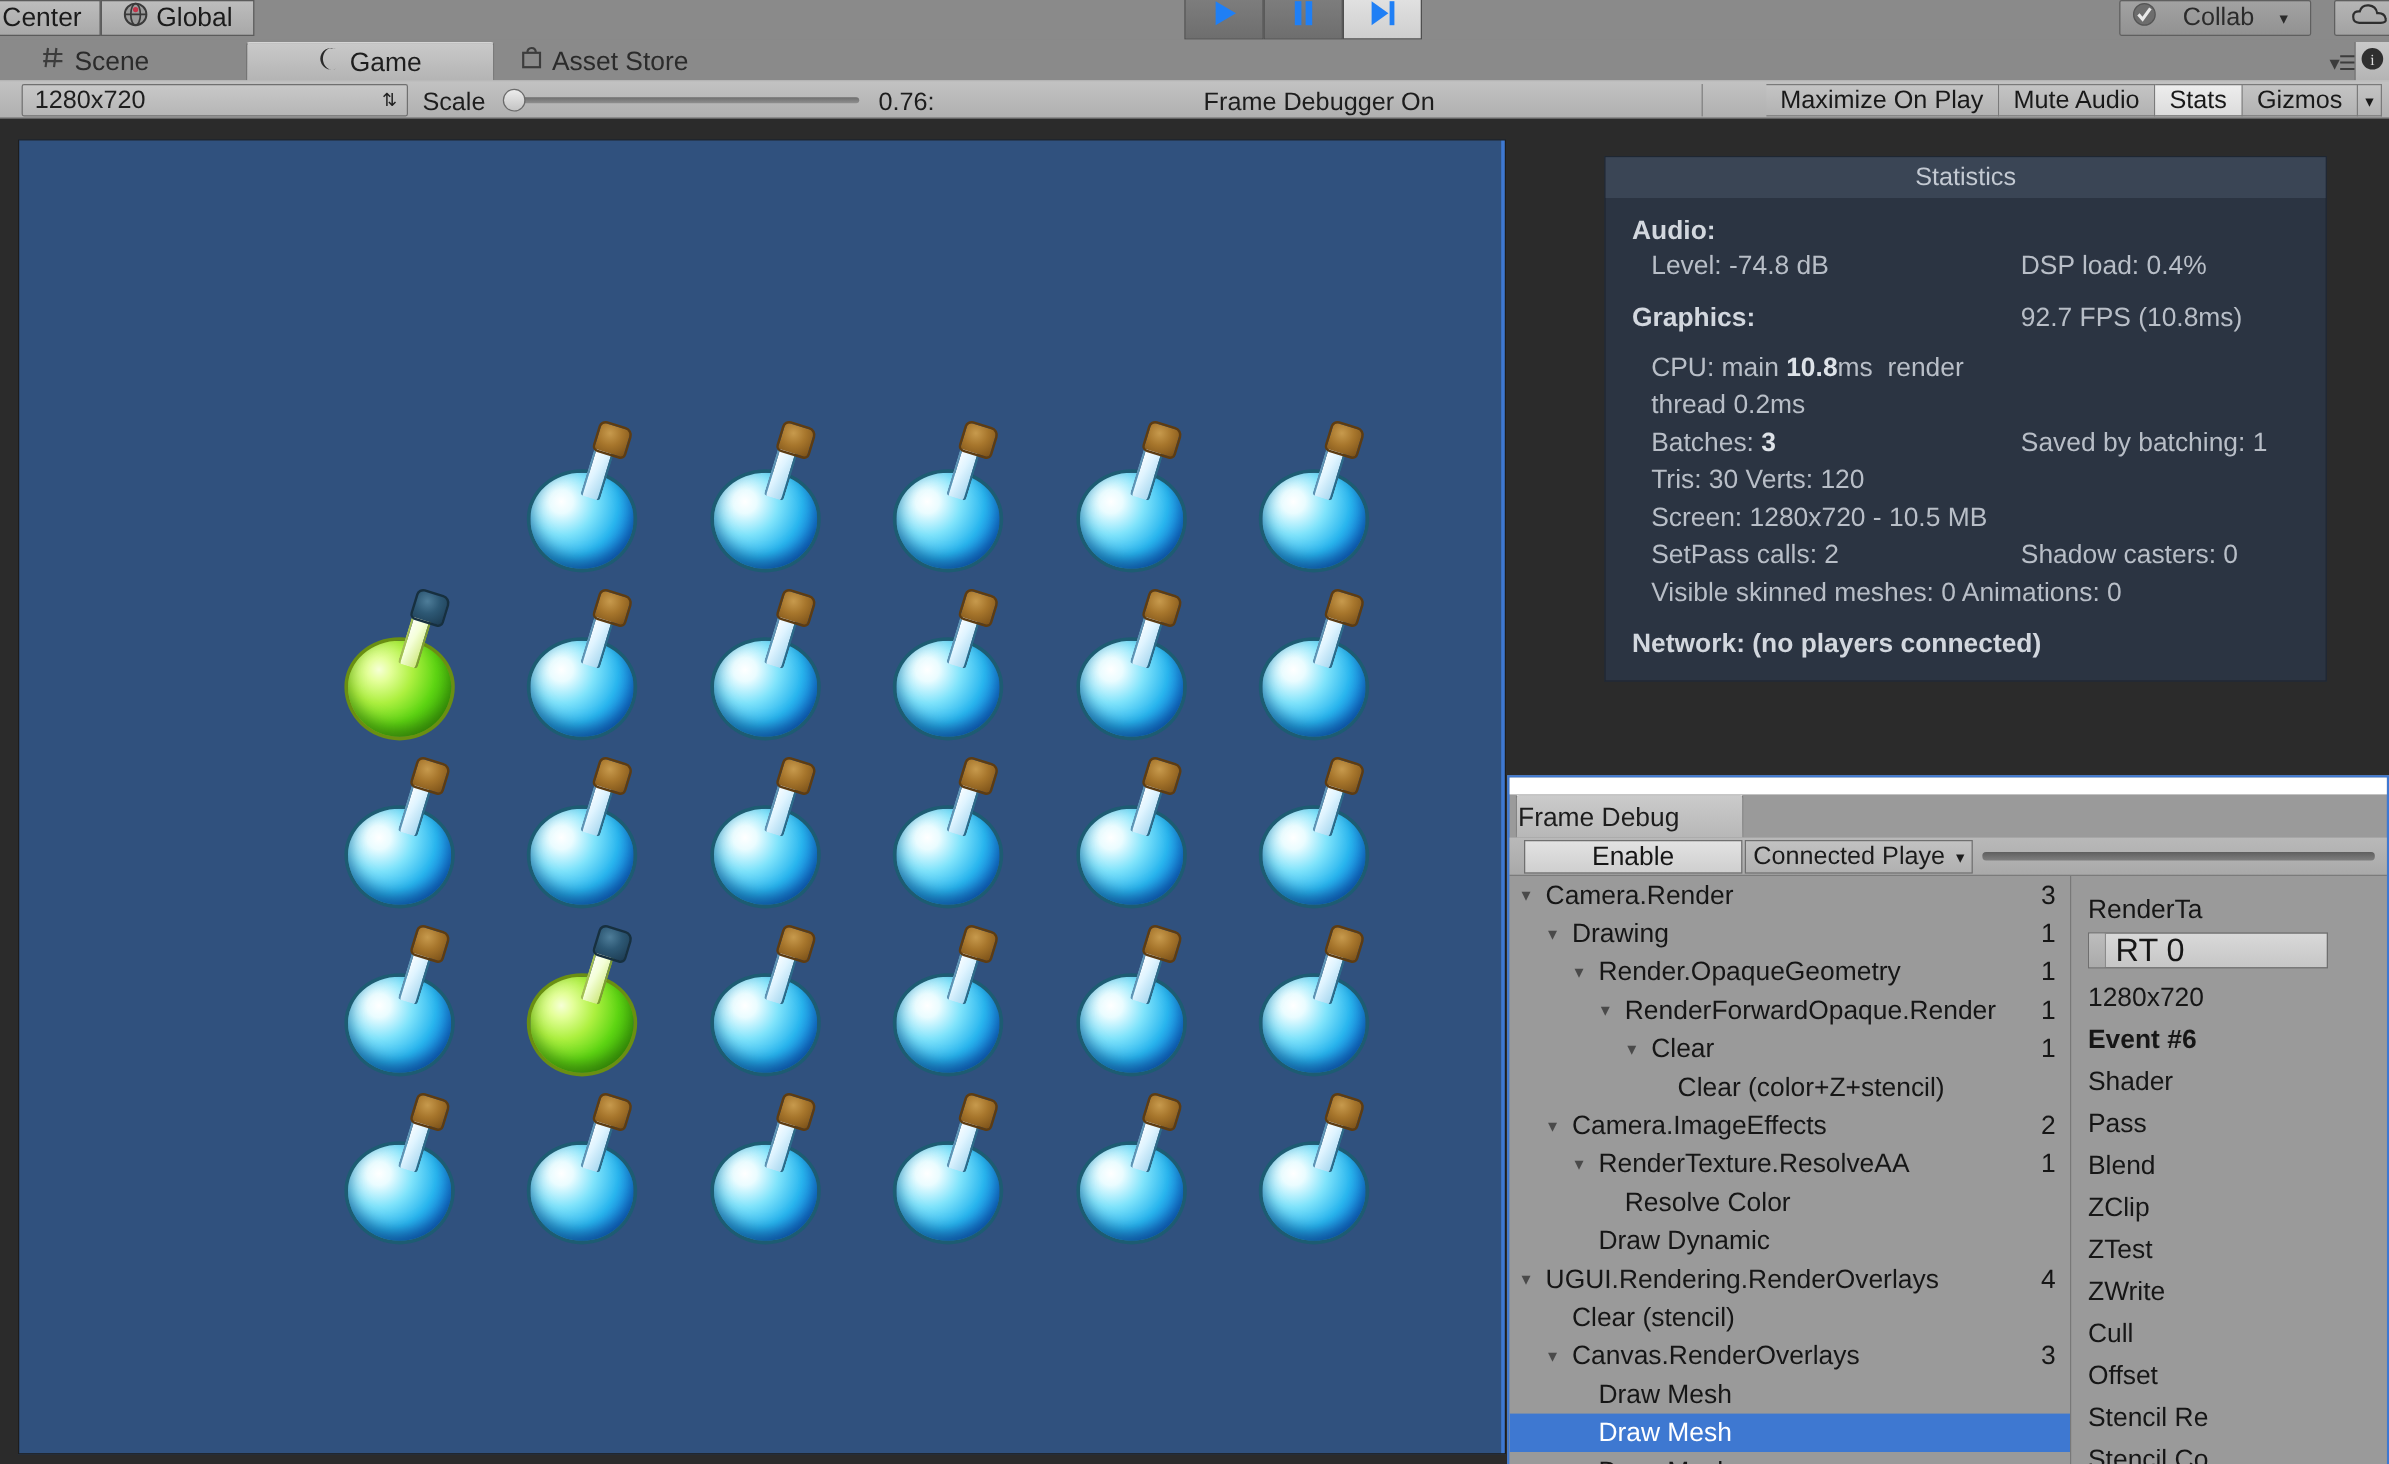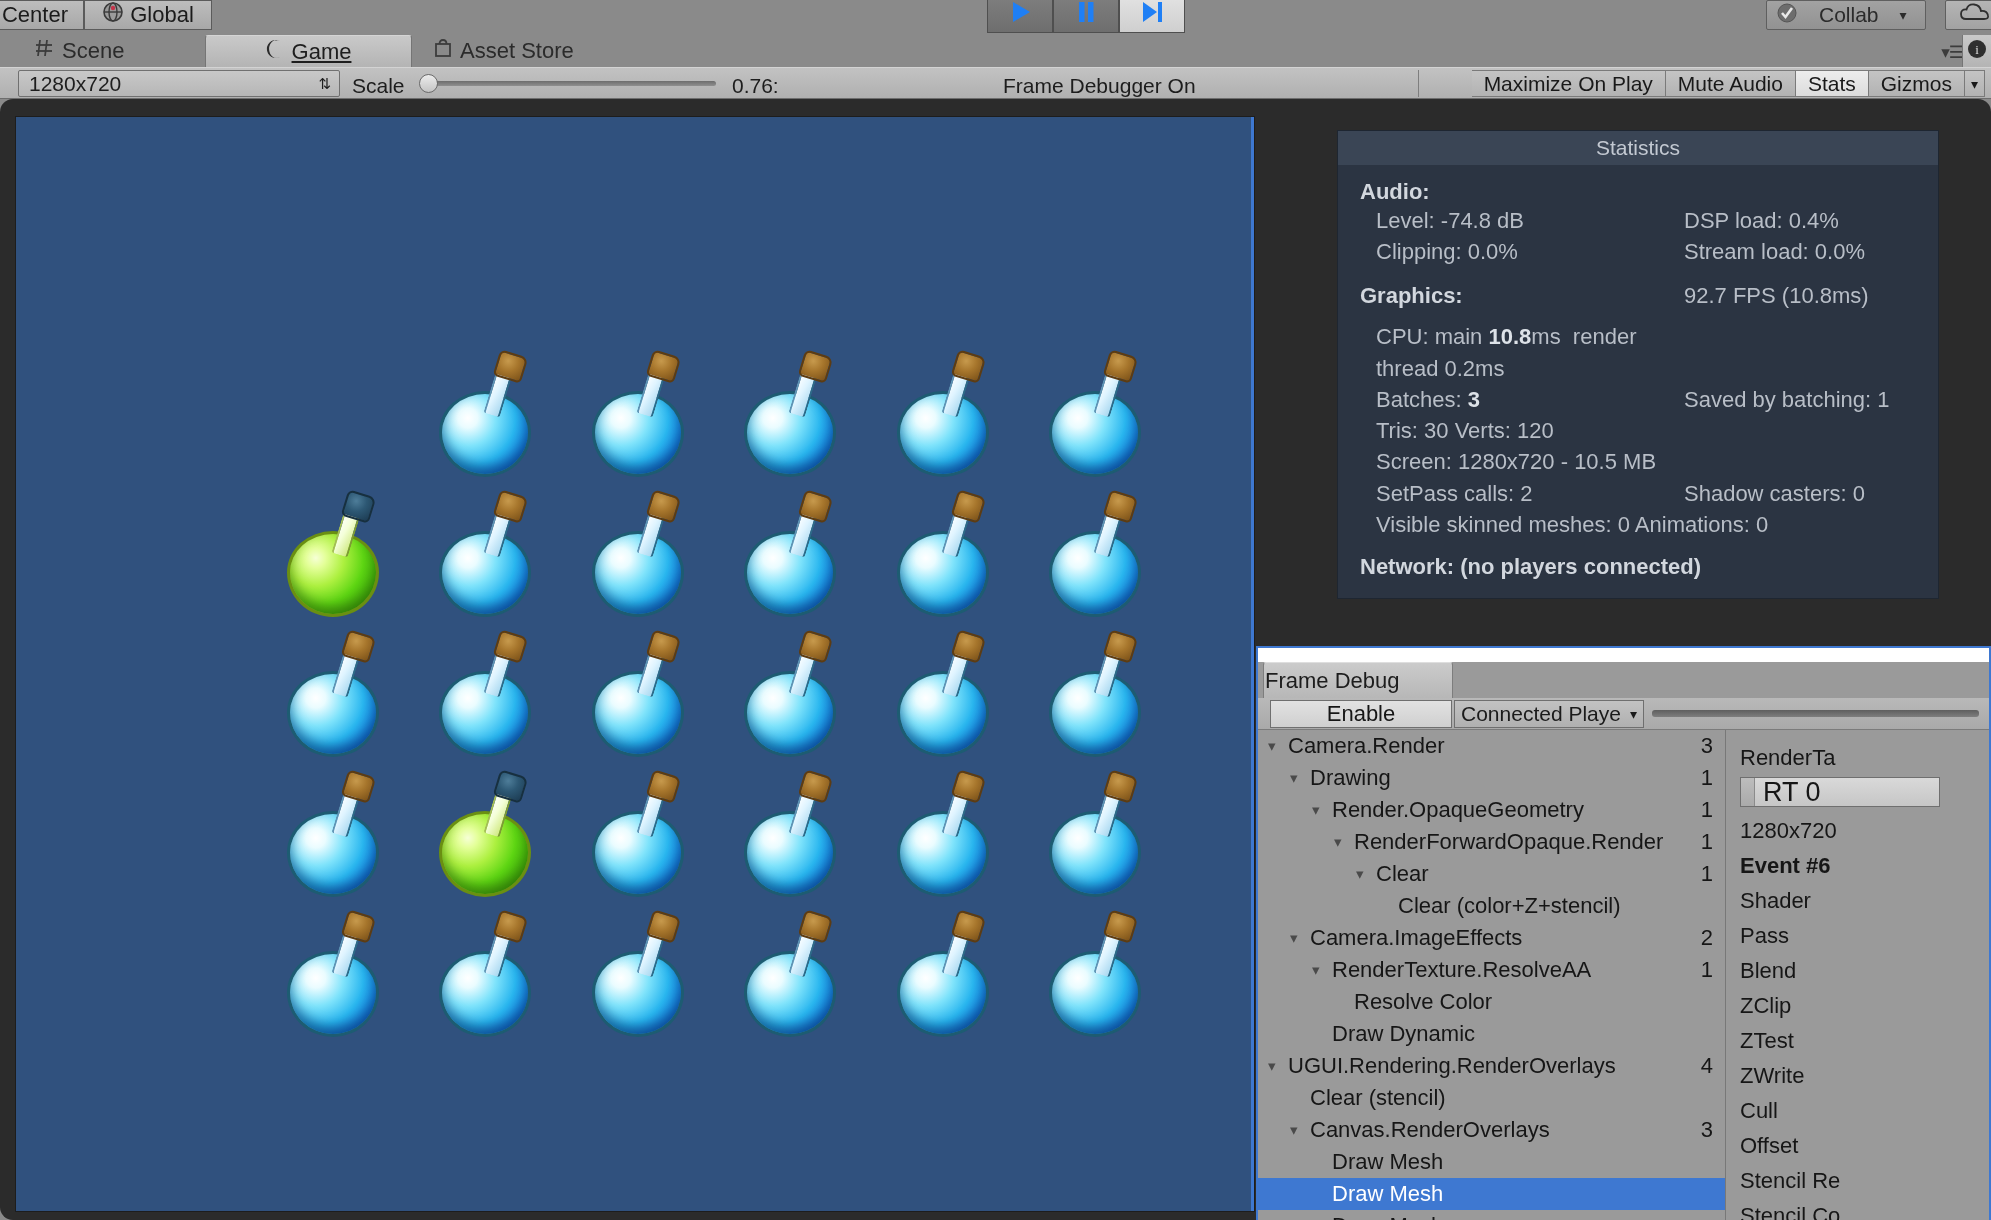--- a/index.html
+++ b/index.html
@@ -60,21 +60,20 @@
     display: flex; align-items: center; gap: 8px; padding: 0 14px;
     font-size: 22px; color: #1e1e1e;
   }
   .tab.inactive { color: #2b2b2b; }
   .tab.active {
     background: linear-gradient(#c9c9c9, #b4b4b4);
     border-top: 1px solid #d5d5d5;
     border-left: 1px solid #757575;
     border-right: 1px solid #757575;
     border-radius: 3px 3px 0 0;
-    text-decoration: underline;
   }
   #tab-scene { left: 20px; }
   #tab-game  { left: 205px; width: 207px; justify-content: center; }
   #tab-asset { left: 420px; }
 
   .tabmenu {
     position: absolute; right: 28px; top: 9px;
     font-size: 17px; color: #3c3c3c; letter-spacing: -1px;
   }
   .inspector-tab-peek {
@@ -116,21 +115,20 @@
     border: 1px solid #7a7a7a; border-left: none;
   }
   .gt-rbtn.on { background: linear-gradient(#ededed,#dcdcdc); }
   .gt-rbtn.arrow { padding: 0 6px; font-size: 14px; }
   .gt-sep { position: absolute; left: 1418px; top: 2px; width: 1px; height: 27px; background: #7e7e7e; }
 
   
   .gameview {
     position: absolute; left: 0; top: 99px; width: 1991px; height: 1121px;
     background: #2b2b2b;
-    border-radius: 13px;
   }
   .gamecanvas {
     position: absolute; left: 15px; top: 17px;
     width: 1240px; height: 1096px;
     background: #30517e;
     border: 1px solid #1d1d1d;
     overflow: hidden;
   }
   .canvas-right-edge { position:absolute; right:0; top:0; width:3px; height:100%; background:#3e78d1; }
 
@@ -548,24 +546,20 @@
   </div>
 
   <div class="stats">
     <div class="stats-title">Statistics</div>
     <div class="stats-body">
       <div class="stats-h">Audio:</div>
       <div class="stats-row">
         <span class="c1">Level: -74.8 dB</span>
         <span class="c2">DSP load: 0.4%</span>
       </div>
-      <div class="stats-row">
-        <span class="c1">Clipping: 0.0%</span>
-        <span class="c2">Stream load: 0.0%</span>
-      </div>
 
       <div class="stats-headrow" style="margin-top:16px">
         <span class="c1">Graphics:</span>
         <span>92.7 FPS (10.8ms)</span>
       </div>
 
       <div style="margin-top:12px">
         <div class="stats-row">
           <span class="c1">CPU: main <b class="v">10.8</b>ms&nbsp; render thread 0.2ms</span>
         </div>

